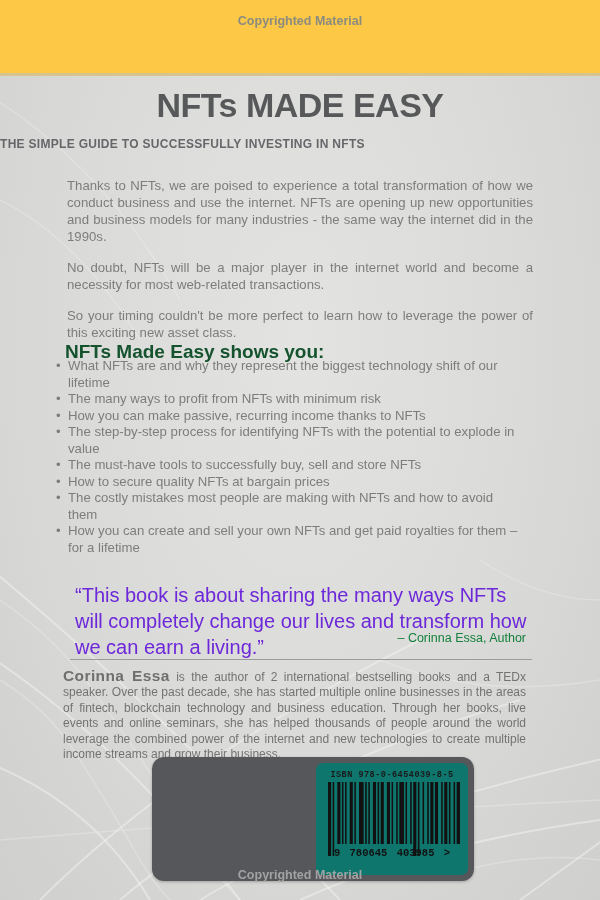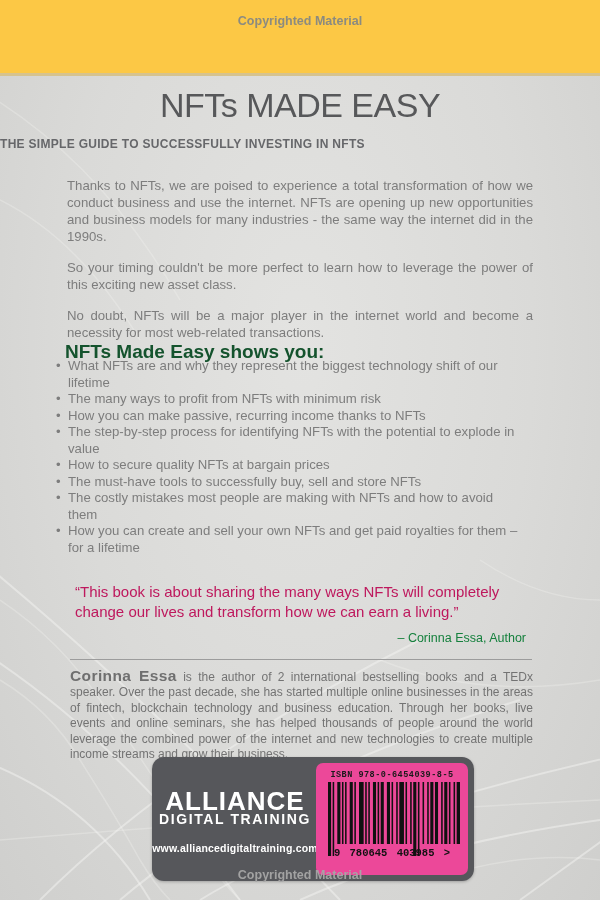--- a/index.html
+++ b/index.html
@@ -18,21 +18,21 @@
     background:#fcc845; border-bottom:3px solid #d6c38e;
   }
   .copyright-top{
     width:100%; text-align:center; padding-top:14px;
     font-size:12.5px; font-weight:bold; color:#8b8b80;
   }
 
   
   .title{
     left:0; top:86px; width:600px; text-align:center;
-    font-size:34px; font-weight:normal; color:#57585a; letter-spacing:-0.5px;
+    font-size:34px; font-weight:bold; color:#57585a; letter-spacing:-0.5px;
   }
   .subtitle{
     left:0; top:137px; width:600px; text-align:left;
     font-size:12px; font-weight:bold; color:#66676a; letter-spacing:0.3px;
   }
 
   
   .intro{ left:67px; top:177px; width:466px; }
   .intro p{
     font-size:13.2px; line-height:17px; color:#7d7d7d;
@@ -49,32 +49,32 @@
     position:relative; padding-left:12px;
     font-size:13.2px; line-height:16.5px; color:#7d7d7d;
   }
   .features li::before{
     content:"•"; position:absolute; left:0; top:0; color:#7d7d7d;
   }
 
   
   .quote{
     left:75px; top:582px; width:452px;
-    font-size:15px; line-height:20px; color:#be185d;
+    font-size:20px; line-height:26px; color:#6d28d9;
   }
   .attribution{
     left:60px; top:631px; width:466px; text-align:right;
     font-size:12.5px; color:#15803d;
   }
 
   .divider{ left:70px; top:659px; width:462px; height:1px; background:#9c9c9c; }
 
   
   .bio{
-    left:70px; top:668px; width:463px;
+    left:63px; top:668px; width:463px;
     font-size:12px; line-height:15.4px; color:#737373; text-align:justify;
   }
   .bio .author-name{
     font-size:15.5px; font-weight:bold; color:#6f6f6f; letter-spacing:0.4px;
   }
 
   
   .plate{
     left:152px; top:757px; width:322px; height:124px;
     background:#56575b; border-radius:12px;
@@ -88,21 +88,21 @@
     margin-top:33px; font-size:26px; font-weight:bold; letter-spacing:1px; line-height:22px;
   }
   .publisher-line2{
     font-size:14px; font-weight:bold; letter-spacing:1.6px; line-height:15px;
   }
   .publisher-website{
     margin-top:15px; font-size:10.5px; font-weight:bold; letter-spacing:0.2px;
   }
   .barcode-panel{
     position:absolute; left:164px; top:6px; width:152px; height:112px;
-    background:#ec4899; border-radius:7px; text-align:center; overflow:hidden;
+    background:#0f766e; border-radius:7px; text-align:center; overflow:hidden;
   }
   .isbn-label{
     margin-top:7px; font-family:"Liberation Mono","DejaVu Sans Mono",monospace;
     font-size:8.5px; font-weight:bold; color:#1a1a1a; letter-spacing:0.5px;
   }
   .barcode-svg{ display:block; margin:2px auto 0 auto; }
   .barcode-digits{
     margin-top:-11px; position:relative; z-index:3;
     font-family:"Liberation Mono","DejaVu Sans Mono",monospace;
     font-size:10.5px; font-weight:bold; color:#111; word-spacing:3px;
@@ -141,22 +141,22 @@
 
 <div class="layer top-band">
   <div class="copyright-top">Copyrighted Material</div>
 </div>
 
 <div class="layer title">NFTs MADE EASY</div>
 <div class="layer subtitle">THE SIMPLE GUIDE TO SUCCESSFULLY INVESTING IN NFTS</div>
 
 <div class="layer intro">
   <p>Thanks to NFTs, we are poised to experience a total transformation of how we conduct business and use the internet. NFTs are opening up new opportunities and business models for many industries - the same way the internet did in the 1990s.</p>
+  <p>No doubt, NFTs will be a major player in the internet world and become a necessity for most web-related transactions.</p>
   <p>So your timing couldn't be more perfect to learn how to leverage the power of this exciting new asset class.</p>
-  <p>No doubt, NFTs will be a major player in the internet world and become a necessity for most web-related transactions.</p>
 </div>
 
 <div class="layer features-heading">NFTs Made Easy shows you:</div>
 <ul class="layer features">
 
     <li>
       <span>What NFTs are and why they represent the biggest technology shift of our lifetime</span>
     </li>
 
     <li>
@@ -165,49 +165,44 @@
 
     <li>
       <span>How you can make passive, recurring income thanks to NFTs</span>
     </li>
 
     <li>
       <span>The step-by-step process for identifying NFTs with the potential to explode in value</span>
     </li>
 
     <li>
+      <span>The must-have tools to successfully buy, sell and store NFTs</span>
+    </li>
+
+    <li>
       <span>How to secure quality NFTs at bargain prices</span>
-    </li>
-
-    <li>
-      <span>The must-have tools to successfully buy, sell and store NFTs</span>
     </li>
 
     <li>
       <span>The costly mistakes most people are making with NFTs and how to avoid them</span>
     </li>
 
     <li>
       <span>How you can create and sell your own NFTs and get paid royalties for them – for a lifetime</span>
     </li>
   </ul>
 
 <div class="layer quote">“This book is about sharing the many ways NFTs will completely change our lives and transform how we can earn a living.”</div>
 <div class="layer attribution">– Corinna Essa, Author</div>
 
 <div class="layer divider"></div>
 
 <div class="layer bio"><span class="author-name">Corinna Essa</span><span> is the author of 2 international bestselling books and a TEDx speaker. Over the past decade, she has started multiple online businesses in the areas of fintech, blockchain technology and business education. Through her books, live events and online seminars, she has helped thousands of people around the world leverage the combined power of the internet and new technologies to create multiple income streams and grow their business.</span></div>
 
 <div class="layer plate">
-  <div class="logo-area">
-    <div class="publisher-line1">ALLIANCE</div>
-    <div class="publisher-line2">DIGITAL TRAINING</div>
-    <div class="publisher-website">www.alliancedigitaltraining.com</div>
-  </div>
   <div class="barcode-panel">
     <div class="isbn-label">ISBN 978-0-6454039-8-5</div>
     <svg id="barcode-svg" class="barcode-svg" width="136" height="76" viewBox="0 0 136 76" xmlns="http://www.w3.org/2000/svg">
         <rect x="4.00" y="0" width="3.10" height="74" fill="#111"></rect>
         <rect x="8.65" y="0" width="1.55" height="74" fill="#111"></rect>
         <rect x="13.30" y="0" width="3.10" height="62" fill="#111"></rect>
         <rect x="17.95" y="0" width="1.55" height="62" fill="#111"></rect>
         <rect x="21.05" y="0" width="1.55" height="62" fill="#111"></rect>
         <rect x="25.70" y="0" width="3.10" height="62" fill="#111"></rect>
         <rect x="30.35" y="0" width="1.55" height="62" fill="#111"></rect>

